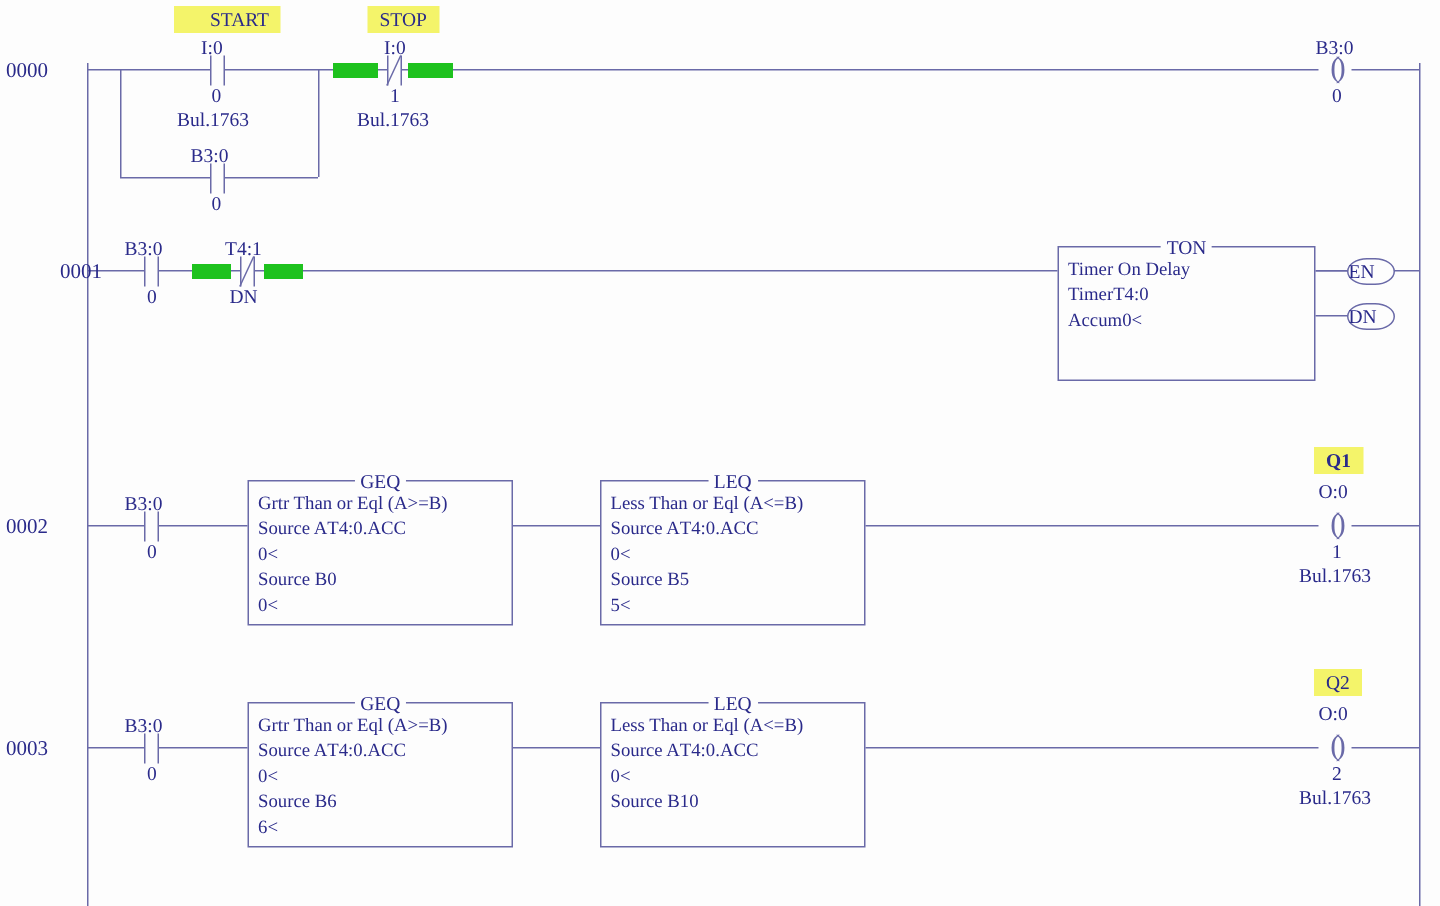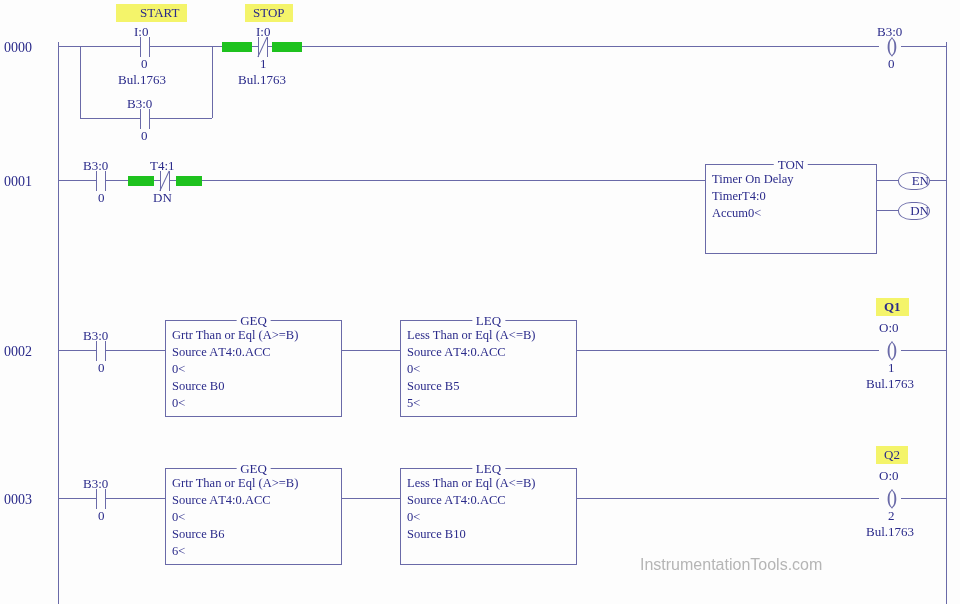--- a/index.html
+++ b/index.html
@@ -109,21 +109,21 @@
   .fbd-body { padding: 6px 0 4px 0; }
   .ton-pin {
     position: absolute;
     font-size: 13px;
     color: #2a2a8a;
     border: 1px solid #6a6aa8;
     border-radius: 50%/60%;
     width: 30px;
     height: 16px;
     line-height: 15px;
-    text-align: right;
+    text-align: left;
     background: #fdfdfd;
     z-index: 2;
   }
   .watermark {
     position: absolute;
     color: #b5b5b5;
     font-family: Arial, sans-serif;
     font-size: 16px;
     z-index: 1;
   }
@@ -167,21 +167,21 @@
 <div class="label" style="left:127px; top:96px;">B3:0</div>
 <div class="contact" style="left:130px; top:109px;"></div>
 <div class="mask" style="left:140px; top:114px; width:10px; height:8px;"></div>
 <div class="label" style="left:141px; top:128px;">0</div>
 
 <div class="label" style="left:877px; top:24px;">B3:0</div>
 <div class="mask" style="left:879px; top:40px; width:22px; height:14px;"></div>
 <div class="coil" style="left:878px; top:34px;">( )</div>
 <div class="label" style="left:888px; top:56px;">0</div>
 
-<div class="rung-num" style="top:174px;">0001</div>
+<div class="rung-num" style="top:174px;margin-left:36px;">0001</div>
 <div class="wire wire-h" style="left:58px; top:180px; width:888px;"></div>
 
 <div class="label" style="left:83px; top:158px;">B3:0</div>
 <div class="contact" style="left:86px; top:171px;"></div>
 <div class="mask" style="left:96px; top:176px; width:10px; height:8px;"></div>
 <div class="label" style="left:98px; top:190px;">0</div>
 
 <div class="label" style="left:150px; top:158px;">T4:1</div>
 <div class="powerbar" style="left:128px; top:176px; width:26px;"></div>
 <div class="powerbar" style="left:176px; top:176px; width:26px;"></div>
@@ -336,15 +336,14 @@
   </div>
 </div>
 
 <div class="label highlight" style="left:876px; top:446px;">Q2</div>
 <div class="label" style="left:879px; top:468px;">O:0</div>
 <div class="mask" style="left:879px; top:492px; width:22px; height:14px;"></div>
 <div class="coil" style="left:878px; top:486px;">( )</div>
 <div class="label" style="left:888px; top:508px;">2</div>
 <div class="label" style="left:866px; top:524px;">Bul.1763</div>
 
-<div class="watermark" style="left:640px; top:556px;">InstrumentationTools.com</div>
 
 </div>
 
 </body></html>

